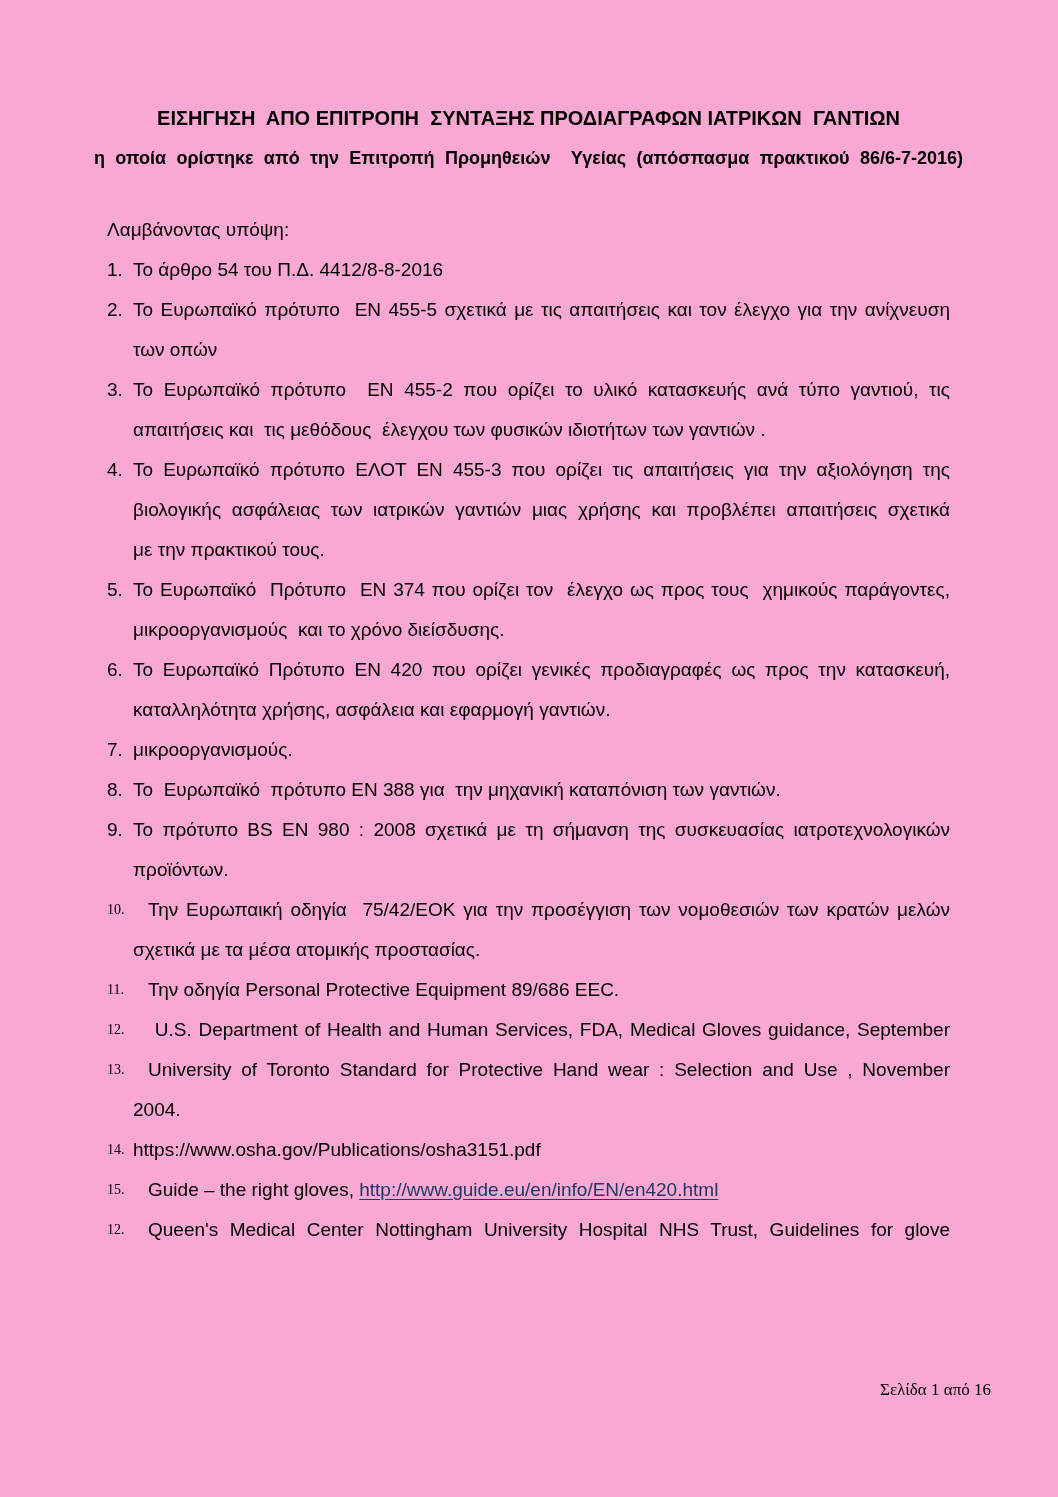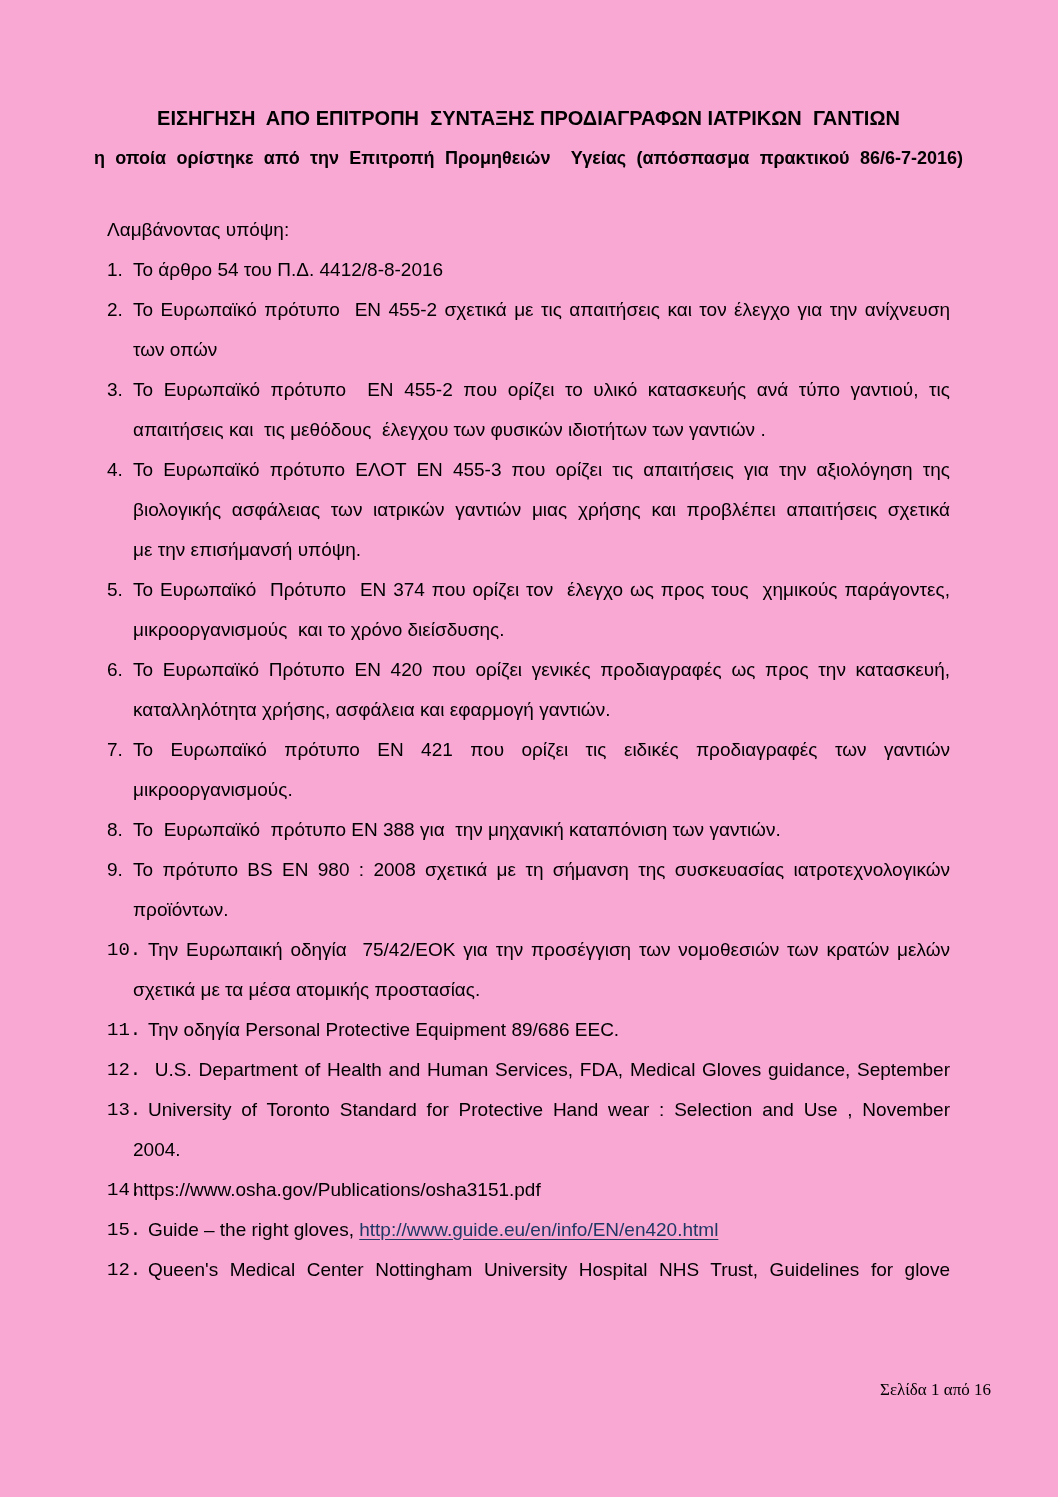--- a/index.html
+++ b/index.html
@@ -57,22 +57,22 @@
     padding-left: 26px;
   }
   li.ref-item .num {
     position: absolute;
     left: 0;
     top: 0;
     line-height: 40px;
     text-indent: 0;
   }
   li.ref-item.dd .num {
-    font-family: Liberation Mono, monospace;
-    font-size: 19px;
+    font-family: Liberation Serif, serif;
+    font-size: 14px;
   }
   li.ref-item .line {
     line-height: 40px;
     white-space: pre-wrap;
     text-align: left;
   }
   li.ref-item .line.j {
     text-align: justify;
     text-align-last: justify;
   }
@@ -102,47 +102,46 @@
     <div class="doc-title">ΕΙΣΗΓΗΣΗ  ΑΠΟ ΕΠΙΤΡΟΠΗ  ΣΥΝΤΑΞΗΣ ΠΡΟΔΙΑΓΡΑΦΩΝ ΙΑΤΡΙΚΩΝ  ΓΑΝΤΙΩΝ</div>
     <div class="doc-subtitle">η οποία ορίστηκε από την Επιτροπή Προμηθειών  Υγείας (απόσπασμα πρακτικού 86/6-7-2016)</div>
     <div class="intro">Λαμβάνοντας υπόψη:</div>
     <ol class="ref-list">
         <li class="ref-item">
           <span class="num">1.</span>
           <div class="line first">Το άρθρο 54 του Π.Δ. 4412/8-8-2016</div>
         </li>
         <li class="ref-item">
           <span class="num">2.</span>
-          <div class="line first j">Το Ευρωπαϊκό πρότυπο  ΕΝ 455-2 σχετικά με τις απαιτήσεις και τον έλεγχο για την ανίχνευση</div>
+          <div class="line first j">Το Ευρωπαϊκό πρότυπο  ΕΝ 455-5 σχετικά με τις απαιτήσεις και τον έλεγχο για την ανίχνευση</div>
           <div class="line">των οπών</div>
         </li>
         <li class="ref-item">
           <span class="num">3.</span>
           <div class="line first j">Το Ευρωπαϊκό πρότυπο  ΕΝ 455-2 που ορίζει το υλικό κατασκευής ανά τύπο γαντιού, τις</div>
           <div class="line">απαιτήσεις και  τις μεθόδους  έλεγχου των φυσικών ιδιοτήτων των γαντιών .</div>
         </li>
         <li class="ref-item">
           <span class="num">4.</span>
           <div class="line first j">Το Ευρωπαϊκό πρότυπο ΕΛΟΤ ΕΝ 455-3 που ορίζει τις απαιτήσεις για την αξιολόγηση της</div>
           <div class="line j">βιολογικής ασφάλειας των ιατρικών γαντιών μιας χρήσης και προβλέπει απαιτήσεις σχετικά</div>
-          <div class="line">με την επισήμανσή υπόψη.</div>
+          <div class="line">με την πρακτικού τους.</div>
         </li>
         <li class="ref-item">
           <span class="num">5.</span>
           <div class="line first j">Το Ευρωπαϊκό  Πρότυπο  ΕΝ 374 που ορίζει τον  έλεγχο ως προς τους  χημικούς παράγοντες,</div>
           <div class="line">μικροοργανισμούς  και το χρόνο διείσδυσης.</div>
         </li>
         <li class="ref-item">
           <span class="num">6.</span>
           <div class="line first j">Το Ευρωπαϊκό Πρότυπο ΕΝ 420 που ορίζει γενικές προδιαγραφές ως προς την κατασκευή,</div>
           <div class="line">καταλληλότητα χρήσης, ασφάλεια και εφαρμογή γαντιών.</div>
         </li>
         <li class="ref-item">
           <span class="num">7.</span>
-          <div class="line first j">Το Ευρωπαϊκό πρότυπο ΕΝ 421 που ορίζει τις ειδικές προδιαγραφές των γαντιών</div>
           <div class="line">μικροοργανισμούς.</div>
         </li>
         <li class="ref-item">
           <span class="num">8.</span>
           <div class="line first">Το  Ευρωπαϊκό  πρότυπο ΕΝ 388 για  την μηχανική καταπόνιση των γαντιών.</div>
         </li>
         <li class="ref-item">
           <span class="num">9.</span>
           <div class="line first j">Το πρότυπο BS EN 980 : 2008 σχετικά με τη σήμανση της συσκευασίας ιατροτεχνολογικών</div>
           <div class="line">προϊόντων.</div>

